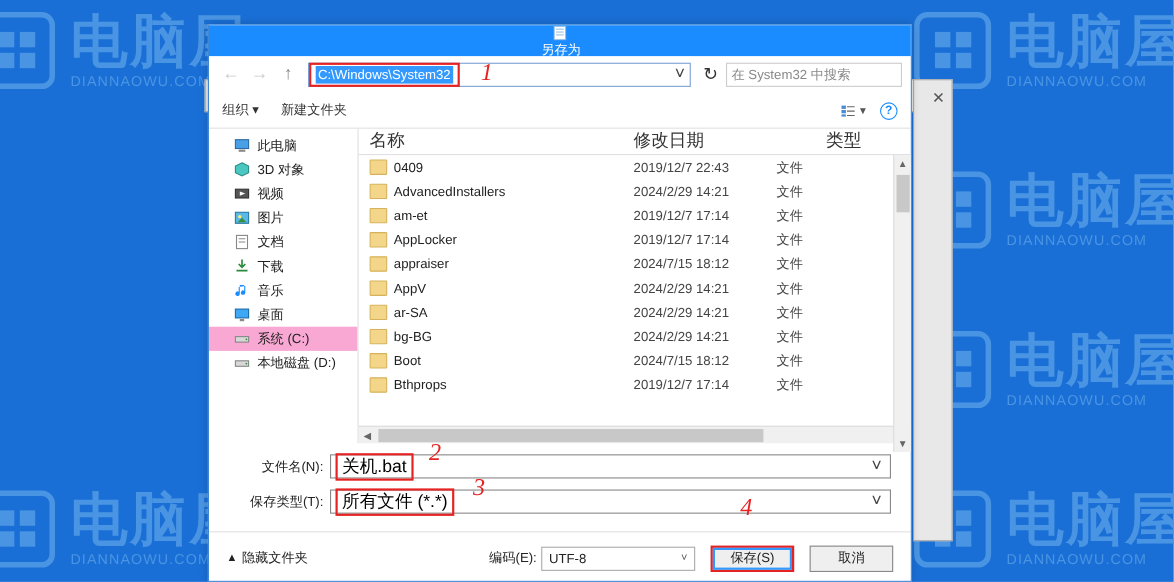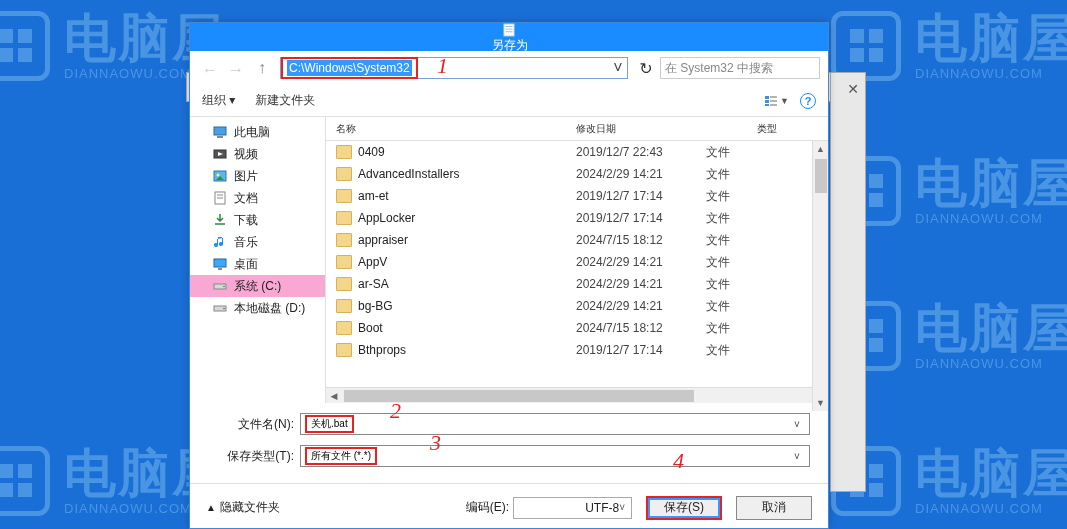--- a/index.html
+++ b/index.html
@@ -34,46 +34,46 @@
   .toolbar{height:32px;border-bottom:1px solid #e0e0e0;display:flex;align-items:center;padding:0 12px;gap:20px;font-size:12px;color:#333;}
   .toolbar .right{margin-left:auto;display:flex;align-items:center;gap:6px;}
   .view-btn{display:flex;align-items:center;gap:2px;border:1px solid transparent;padding:2px 4px;}
   .help{width:16px;height:16px;border:1px solid #1a8cff;border-radius:50%;color:#1a8cff;font-size:11px;display:flex;align-items:center;justify-content:center;font-weight:bold;}
   .body{display:flex;height:286px;}
   .tree{width:136px;border-right:1px solid #e0e0e0;overflow:hidden;padding-top:4px;}
   .tree-item{display:flex;align-items:center;height:22px;font-size:12px;color:#222;padding-left:22px;gap:6px;}
   .tree-item.sel{background:#f9a8d4;}
   .tree-item .tico{width:16px;height:16px;display:flex;align-items:center;justify-content:center;}
   .filelist{flex:1;display:flex;flex-direction:column;}
-  .cols{display:flex;height:24px;border-bottom:1px solid #e0e0e0;font-size:10px;color:#333;align-items:center;}
+  .cols{display:flex;height:24px;border-bottom:1px solid #e0e0e0;font-size:16px;color:#333;align-items:center;}
   .col-name{width:250px;padding-left:10px;}
   .col-date{width:130px;}
   .col-type{flex:1;text-align:center;}
   .rows{flex:1;overflow:hidden;}
   .frow{display:flex;align-items:center;height:22px;font-size:12px;color:#222;}
   .frow .fname{width:250px;padding-left:10px;display:flex;align-items:center;gap:6px;}
   .frow .fdate{width:130px;color:#444;}
   .frow .ftype{flex:1;color:#444;}
   .folder-ico{width:16px;height:14px;background:#f4d68a;border:1px solid #d6b35a;border-radius:1px;}
   .vscroll{position:absolute;right:0;top:118px;width:16px;height:270px;background:#f0f0f0;border-left:1px solid #ddd;display:flex;flex-direction:column;align-items:center;}
   .vscroll .arr{height:16px;width:100%;display:flex;align-items:center;justify-content:center;color:#666;font-size:9px;}
   .vscroll .thumb{width:12px;height:34px;background:#c8c8c8;margin-top:2px;}
   .hscroll{height:16px;background:#f0f0f0;border-top:1px solid #ddd;display:flex;align-items:center;}
   .hscroll .arr{width:16px;display:flex;align-items:center;justify-content:center;color:#666;font-size:9px;}
   .hscroll .thumb{height:12px;width:350px;background:#c8c8c8;margin-left:2px;}
   .form{padding:10px 18px 6px 0;}
   .form-row{display:flex;align-items:center;margin-bottom:10px;}
   .form-lbl{width:110px;text-align:right;font-size:12px;color:#222;padding-right:6px;}
-  .form-input{flex:1;height:22px;border:1px solid #888;font-size:10px;padding:4px 4px;display:flex;align-items:center;}
+  .form-input{flex:1;height:22px;border:1px solid #888;font-size:16px;padding:4px 4px;display:flex;align-items:center;}
   .red-box{border:2px solid #e62323;padding:0 4px;margin-right:6px;}
   .form-drop{width:16px;text-align:center;color:#444;}
   .footer{height:48px;border-top:1px solid #e0e0e0;display:flex;align-items:center;padding:0 16px;font-size:12px;color:#222;}
   .footer .hide{display:flex;align-items:center;gap:4px;}
   .footer .enc{margin-left:auto;display:flex;align-items:center;gap:4px;}
-  .enc-sel{width:119px;height:22px;border:1px solid #aaa;display:flex;align-items:center;padding:0 6px;justify-content:flex-end;}
+  .enc-sel{width:140px;height:22px;border:1px solid #aaa;display:flex;align-items:center;padding:0 6px;justify-content:space-between;}
   .btn{width:76px;height:24px;border:1px solid #888;background:#efefef;display:flex;align-items:center;justify-content:center;margin-left:10px;}
   .btn.save{border:2px solid #e62323;outline:2px solid #3399ff;outline-offset:-4px;}
   .num2{position:absolute;left:390px;top:398px;}
   .num3{position:absolute;left:430px;top:430px;}
   .num4{position:absolute;left:673px;top:448px;}
 </style>
 </head>
 <body>
 
 <div class="wm" style="left:-20px;top:10px">
@@ -226,20 +226,28 @@
             <svg width="16" height="16" viewBox="0 0 16 16">
               <rect x="2" y="3" width="12" height="8" fill="#4aa0e6" stroke="#2a6aa6"></rect>
               <rect x="5" y="12" width="6" height="2" fill="#888"></rect>
             </svg>
           </span>
           <span>此电脑</span>
         </div>
         <div class="tree-item">
           <span class="tico">
             <svg width="16" height="16" viewBox="0 0 16 16">
+              <polygon points="8,2 14,5 14,11 8,14 2,11 2,5" fill="#49c7c0" stroke="#2a8a84"></polygon>
+            </svg>
+          </span>
+          <span>3D 对象</span>
+        </div>
+        <div class="tree-item">
+          <span class="tico">
+            <svg width="16" height="16" viewBox="0 0 16 16">
               <rect x="2" y="4" width="12" height="8" fill="#555" stroke="#333"></rect>
               <polygon points="6,6 11,8 6,10" fill="#fff"></polygon>
             </svg>
           </span>
           <span>视频</span>
         </div>
         <div class="tree-item">
           <span class="tico">
             <svg width="16" height="16" viewBox="0 0 16 16">
               <rect x="2" y="3" width="12" height="10" fill="#59b8e6" stroke="#2a7aa6"></rect>

